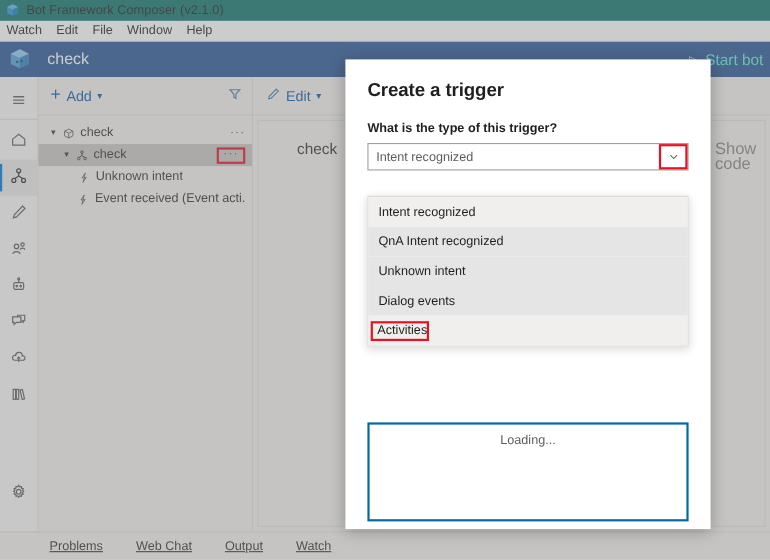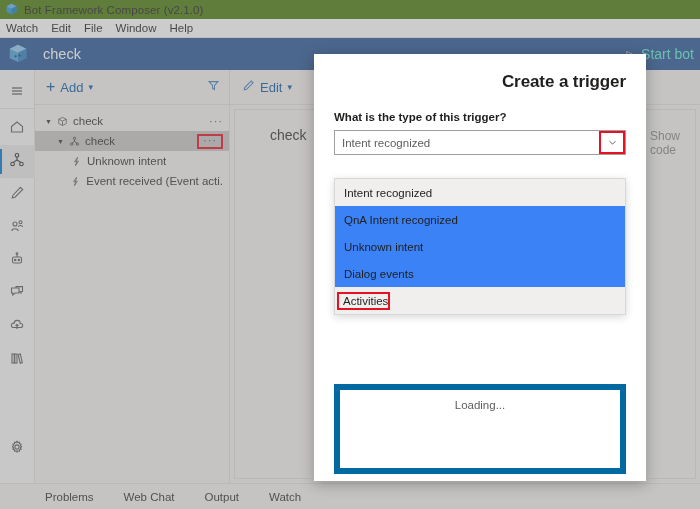--- a/index.html
+++ b/index.html
@@ -7,21 +7,21 @@
   body {
     font-family: "Liberation Sans", sans-serif;
     font-size: 12px;
     background:#ffffff;
     color:#201f1e;
     position:relative;
   }
 
   
   .titlebar{
-    height:19px; background:#4d7c0f; display:flex; align-items:center;
+    height:19px; background:#0f766e; display:flex; align-items:center;
     padding-left:5px; gap:6px;
   }
   .tb-logo{ width:13px; height:13px; position:relative; }
   .tb-logo svg{ display:block; }
   .tb-title{ font-size:11.5px; color:#1f1f1f; letter-spacing:.1px;}
 
   
   .menubar{
     height:19px; background:#ffffff; display:flex; align-items:center;
     padding-left:6px; gap:13px; border-bottom:1px solid #e6e6e6;
@@ -86,49 +86,49 @@
   .ell.boxed{
     outline:2px solid #e81123; padding:1px 4px 4px 4px; margin-right:2px; background:#c8c6c4;
   }
 
   
   .canvas{ flex:1; background:#f3f2f1; position:relative; }
   .node{
     position:absolute; left:40px; top:22px; font-size:14px; color:#323130;
   }
   .showcode{
-    position:absolute; right:8px; top:24px; font-size:12px; color:#8a8886;
+    position:absolute; right:8px; top:24px; font-size:15px; color:#8a8886;
     line-height:14px; text-align:left; width:42px;
   }
   .canvasbox{
     position:absolute; left:4px; top:4px; right:4px; bottom:4px;
     border:1px solid #e1dfdd;
   }
 
   
   .bottombar{
     position:absolute; left:0; right:0; bottom:0; height:26px;
     background:#f3f2f1; border-top:1px solid #e1dfdd;
     display:flex; align-items:center; padding-left:45px; gap:30px;
   }
-  .bottombar span{ font-size:11.5px; color:#323130; }
+  .bottombar span{ font-size:11.5px; color:#323130;text-decoration:underline; }
 
   
   .overlay{
     position:absolute; left:0; top:0; right:0; bottom:0;
     background:rgba(128,128,128,.40);
   }
 
   
   .modal{
     position:absolute; left:314px; top:54px; width:332px; height:427px;
     background:#ffffff; box-shadow:0 3px 14px rgba(0,0,0,.28);
     padding:18px 20px 0 20px;
   }
-  .m-title{ font-size:17px; font-weight:bold; color:#201f1e; letter-spacing:-.1px;text-align:right;}
+  .m-title{ font-size:17px; font-weight:bold; color:#201f1e; letter-spacing:-.1px;}
   .m-label{ font-size:11.5px; font-weight:bold; color:#201f1e; margin-top:19px;}
 
   .combo{
     margin-top:7px; height:25px; border:1px solid #a19f9d; background:#fff;
     display:flex; align-items:center; padding-left:7px; position:relative;
   }
   .combo .val{ font-size:11.5px; color:#605e5c;}
   .combo .cbtn{
     position:absolute; right:0; top:0; bottom:0; width:26px;
     display:flex; align-items:center; justify-content:center;
@@ -136,31 +136,31 @@
   }
   .combo .cbtn.boxed{ outline:2px solid #e81123; outline-offset:-2px; }
 
   .dropdown{
     position:absolute; left:20px; top:124px; width:292px;
     background:#ffffff; border:1px solid #d8d8d8; box-shadow:0 2px 8px rgba(0,0,0,.16);
     z-index:5;
   }
   .opt{
     height:27px; display:flex; align-items:center; padding-left:9px;
-    font-size:11.5px; color:#201f1e; background:#3b82f6;
+    font-size:11.5px; color:#201f1e; background:#e5e5e5;
   }
   .opt.selected{ background:#f0efee; }
   .opt.hover{ background:#f0efee; }
   .opt .boxwrap{
     outline:2px solid #e81123; padding:1px 0 1px 4px; margin-left:-5px; background:#f0efee;
   }
 
   .loadingbox{
     position:absolute; left:20px; top:330px; width:292px; height:90px;
-    border:6px solid #0369a1; background:#ffffff;
+    border:2px solid #0369a1; background:#ffffff;
     display:flex; justify-content:center; padding-top:9px;
   }
   .loadingbox span{ font-size:11.5px; color:#605e5c; }
 
   .m-actions{
     position:absolute; right:20px; bottom:17px; display:flex; gap:10px;
   }
   .btn{
     height:28px; min-width:78px; display:flex; align-items:center; justify-content:center;
     font-size:12px;

